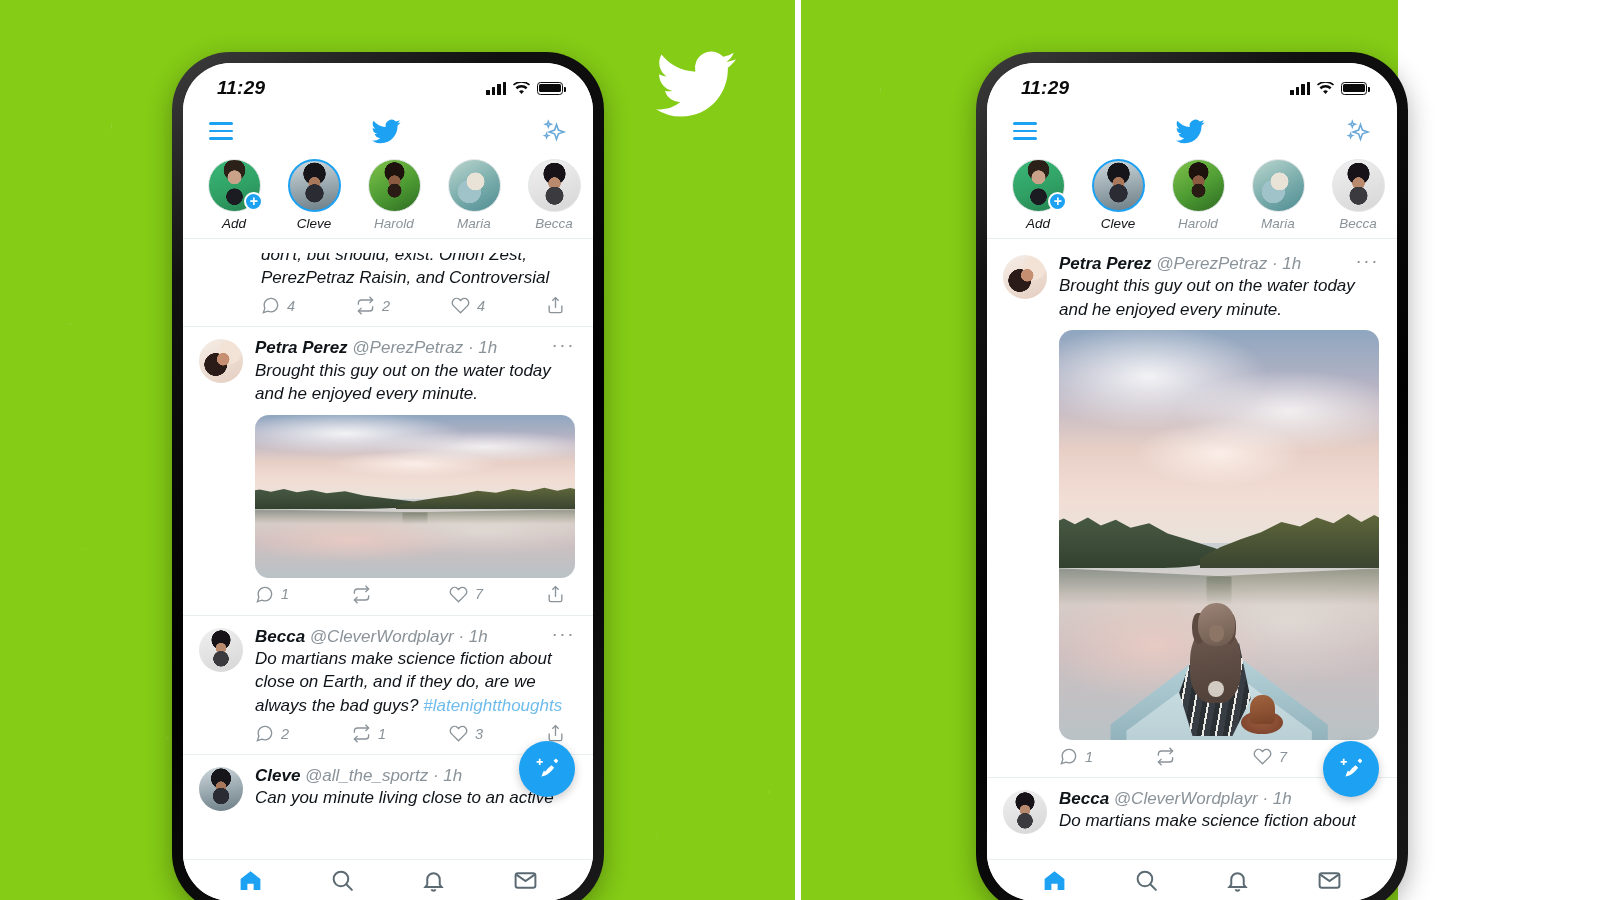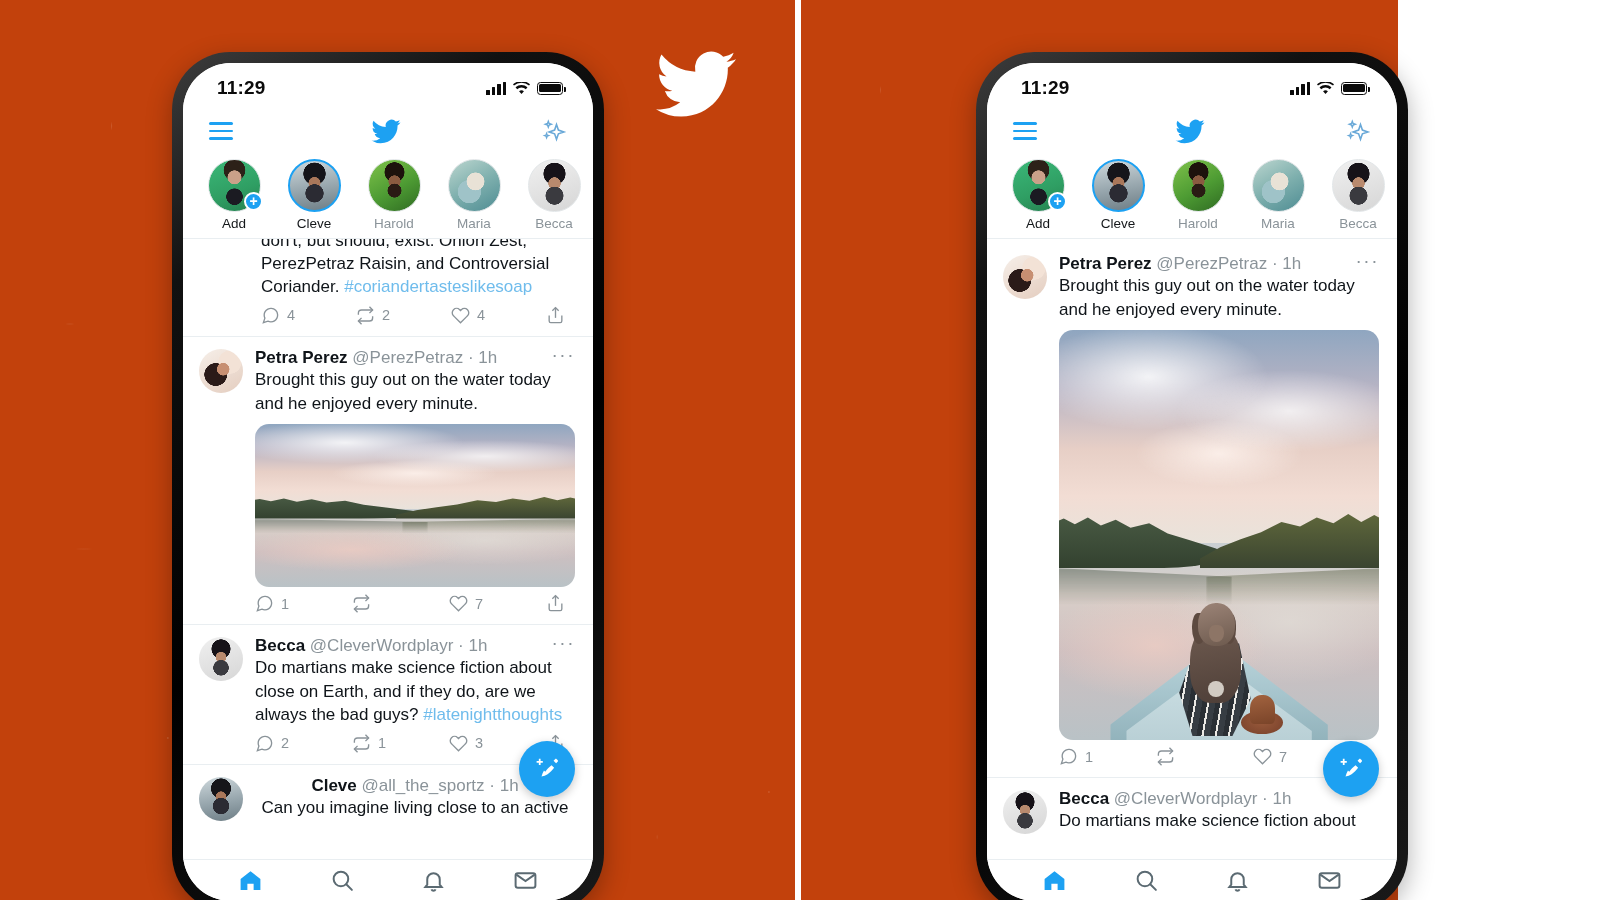--- a/index.html
+++ b/index.html
@@ -4,22 +4,23 @@
 <style>
   * { box-sizing: border-box; margin: 0; padding: 0; }
   html, body {
     width: 1600px; height: 900px;
     overflow: hidden;
     font-family: "Liberation Sans", sans-serif;
   }
   .stage {
     position: relative;
     width: 1398px; height: 900px;
-    background: #c2410c;
+    background: #84cc16;
     display: flex;
+    font-style: italic;
   }
   
   .stage::before {
     content: "";
     position: absolute; inset: 0;
     pointer-events: none;
     opacity: .5;
     background-image:
       radial-gradient(ellipse 1px 7px at 8% 14%, rgba(255,255,255,.45), transparent 70%),
       radial-gradient(ellipse 8px 1px at 22% 52%, rgba(255,255,255,.35), transparent 70%),
@@ -452,28 +453,24 @@
               <div class="fleet-av av-becca"></div>
             </div>
             <div class="fleet-label">Becca</div>
           </div>
         </div>
 
         <div class="timeline">
 
           <div class="tweet no-avatar" style="padding-left:78px;">
             <div class="t-body">
-              <div style="height:13px; overflow:hidden;">
+              <div style="height:13px; overflow:hidden;margin-top:14px;">
                 <div class="t-text" style="margin-top:-9px; color:#0f1419;">don't, but should, exist: Onion Zest,</div>
               </div>
               <div class="t-text">PerezPetraz Raisin, and Controversial</div>
-              <div class="t-text">
-                <span>Coriander.</span>
-                <span class="t-link">#coriandertasteslikesoap</span>
-              </div>
               <div class="t-actions">
                 <div class="act">
                   <svg viewBox="0 0 24 24">
                       <path d="M21 11.5a8.38 8.38 0 0 1-.9 3.8 8.5 8.5 0 0 1-7.6 4.7 8.38 8.38 0 0 1-3.8-.9L3 21l1.9-5.7a8.38 8.38 0 0 1-.9-3.8 8.5 8.5 0 0 1 4.7-7.6 8.38 8.38 0 0 1 3.8-.9h.5a8.48 8.48 0 0 1 8 8z"></path>
                     </svg>
                   <span class="act-count">4</span>
                 </div>
                 <div class="act">
                   <svg viewBox="0 0 24 24">
                       <polyline points="17 1 21 5 17 9"></polyline>
@@ -597,30 +594,30 @@
                   <svg viewBox="0 0 24 24">
                       <path d="M4 12v7a2 2 0 0 0 2 2h12a2 2 0 0 0 2-2v-7"></path>
                       <polyline points="16 6 12 2 8 6"></polyline>
                       <line x1="12" y1="2" x2="12" y2="15"></line>
                     </svg>
                 </div>
               </div>
             </div>
           </div>
 
-          <div class="tweet" style="border-bottom:none;text-align:center;">
+          <div class="tweet" style="border-bottom:none;">
             <div class="t-avatar av-cleve"></div>
             <div class="t-body">
               <div class="t-head">
                 <div class="t-names">
                   <span class="t-name">Cleve</span>
                   <span class="t-handle">@all_the_sportz</span><span class="t-handle"> · </span><span class="t-handle">1h</span>
                 </div>
               </div>
-              <div class="t-text">Can you imagine living close to an active</div>
+              <div class="t-text">Can you minute living close to an active</div>
             </div>
           </div>
 
           <div class="fab">
             <svg viewBox="0 0 24 24">
               <path d="M20.3 3.6c-.4-.4-1-.4-1.4 0l-1.3 1.3 2.2 2.2 1.3-1.3c.4-.4.4-1.1 0-1.5zM9.4 13.3c-1 1.6-1.6 3.3-2.1 5.2 1.9-.5 3.6-1.1 5.2-2.1 2.2-1.4 4-3.3 5.6-5.4l-2.2-2.2c-2.1 1.6-4 3.4-5.4 5.6z"></path>
               <path d="M5 3.2v1.9H3.1v1.5H5v1.9h1.5V6.6h1.9V5.1H6.5V3.2z"></path>
             </svg>
           </div>
         </div>

